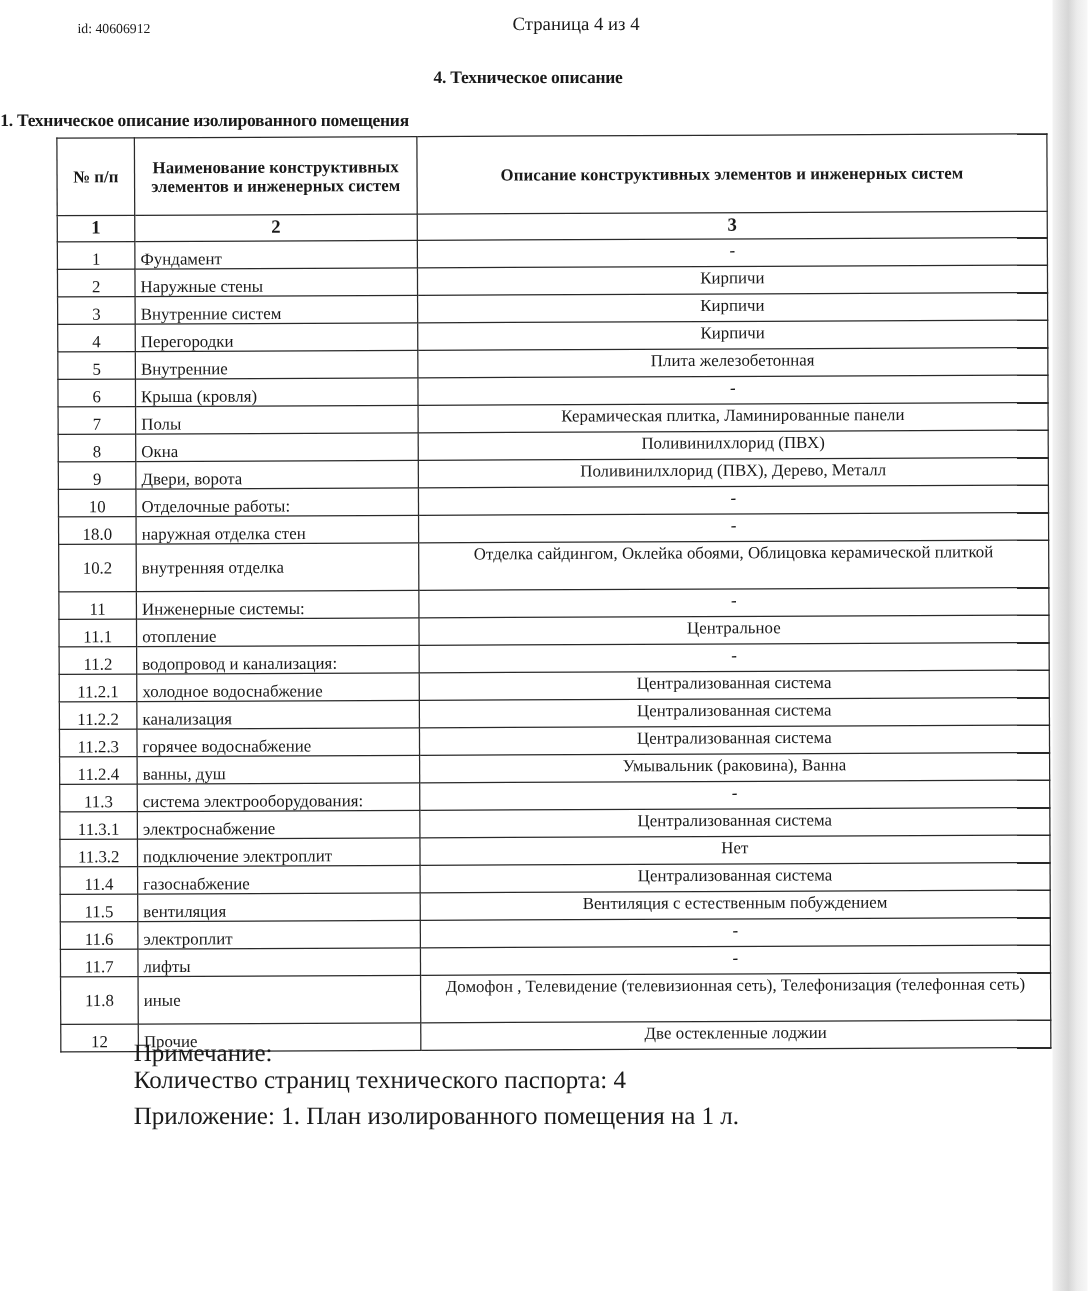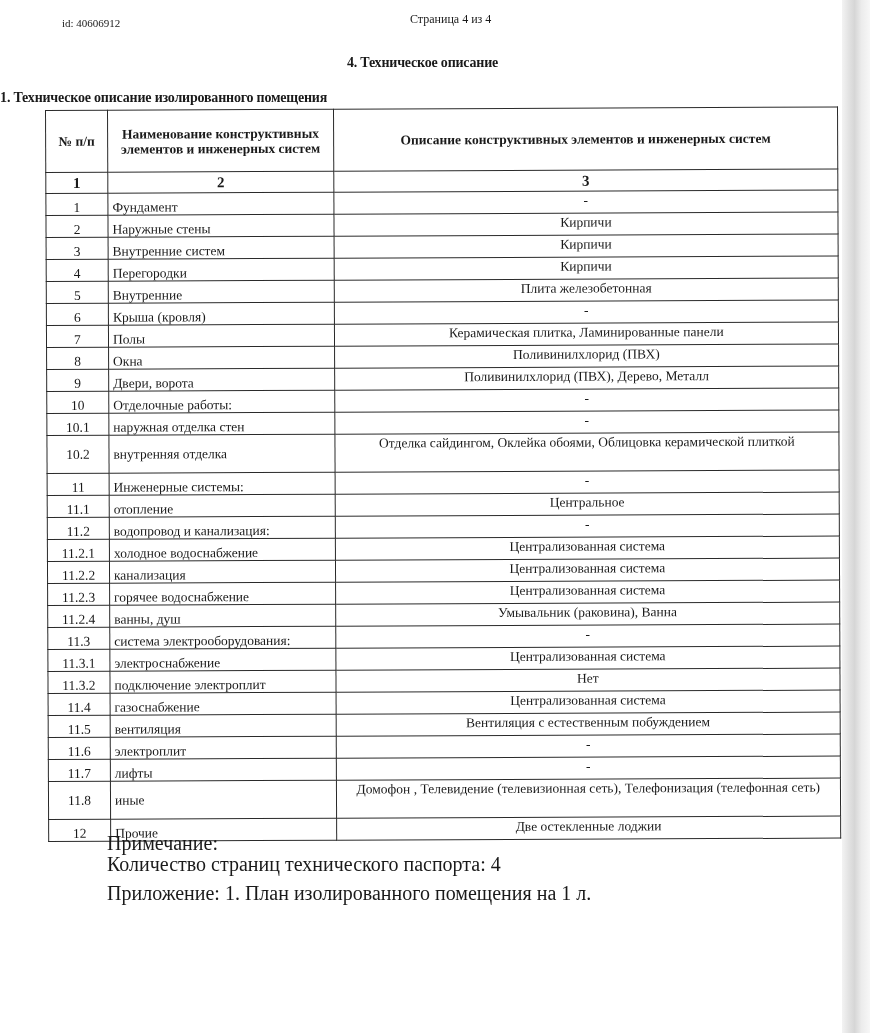--- a/index.html
+++ b/index.html
@@ -8,21 +8,21 @@
     background: #ffffff;
     font-family: "Liberation Serif", "DejaVu Serif", serif;
     color: #1a1a1a;
     position: relative;
   }
   .page-shadow {
     position: absolute; top: 0; left: 842px; width: 28px; height: 1033px;
     background: linear-gradient(to right, #f3f3f3 0%, #e2e2e2 25%, #d6d6d6 45%, #ececec 70%, #f7f7f7 100%);
   }
   .hdr-id { position: absolute; left: 62px; top: 17px; font-size: 11px; }
-  .hdr-page { position: absolute; left: 410px; top: 12px; font-size: 12px; }
+  .hdr-page { position: absolute; left: 410px; top: 12px; font-size: 15px; }
   .title {
     position: absolute; left: 0; width: 870px; top: 55px; text-align: center;
     font-weight: bold; font-size: 14px; letter-spacing: -0.2px;
   }
   .title span { margin-left: -25px; }
   .subtitle {
     position: absolute; left: 0; width: 870px; top: 90px; text-align: left;
     font-weight: bold; font-size: 14px; letter-spacing: -0.2px;
   }
   .subtitle span { margin-left: -10px; }
@@ -120,21 +120,21 @@
         <td class="num">9</td>
         <td class="name">Двери, ворота</td>
         <td class="desc">Поливинилхлорид (ПВХ), Дерево, Металл</td>
       </tr>
       <tr class="row">
         <td class="num">10</td>
         <td class="name">Отделочные работы:</td>
         <td class="desc">-</td>
       </tr>
       <tr class="row">
-        <td class="num">10.1</td>
+        <td class="num">18.0</td>
         <td class="name">наружная отделка стен</td>
         <td class="desc">-</td>
       </tr>
       <tr class="row tall">
         <td class="num">10.2</td>
         <td class="name">внутренняя отделка</td>
         <td class="desc">Отделка сайдингом, Оклейка обоями, Облицовка керамической плиткой</td>
       </tr>
       <tr class="row">
         <td class="num">11</td>

